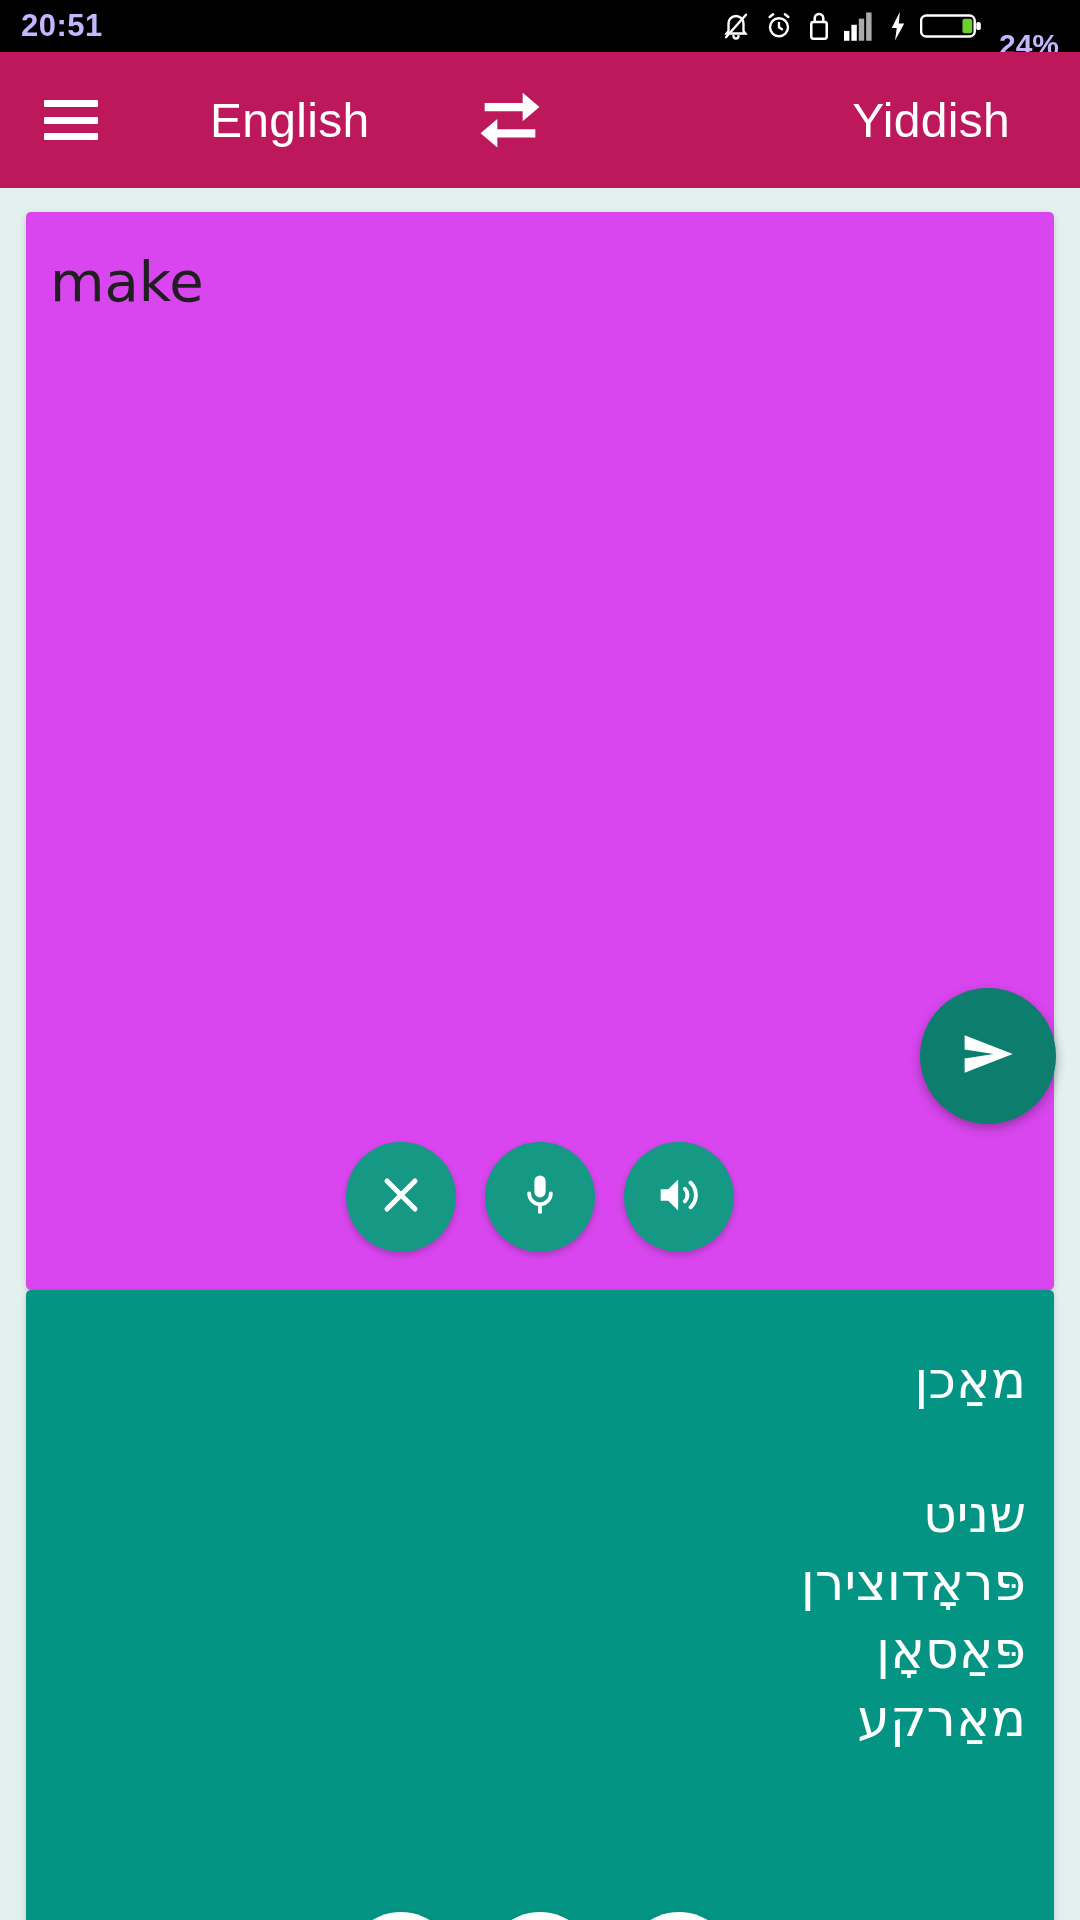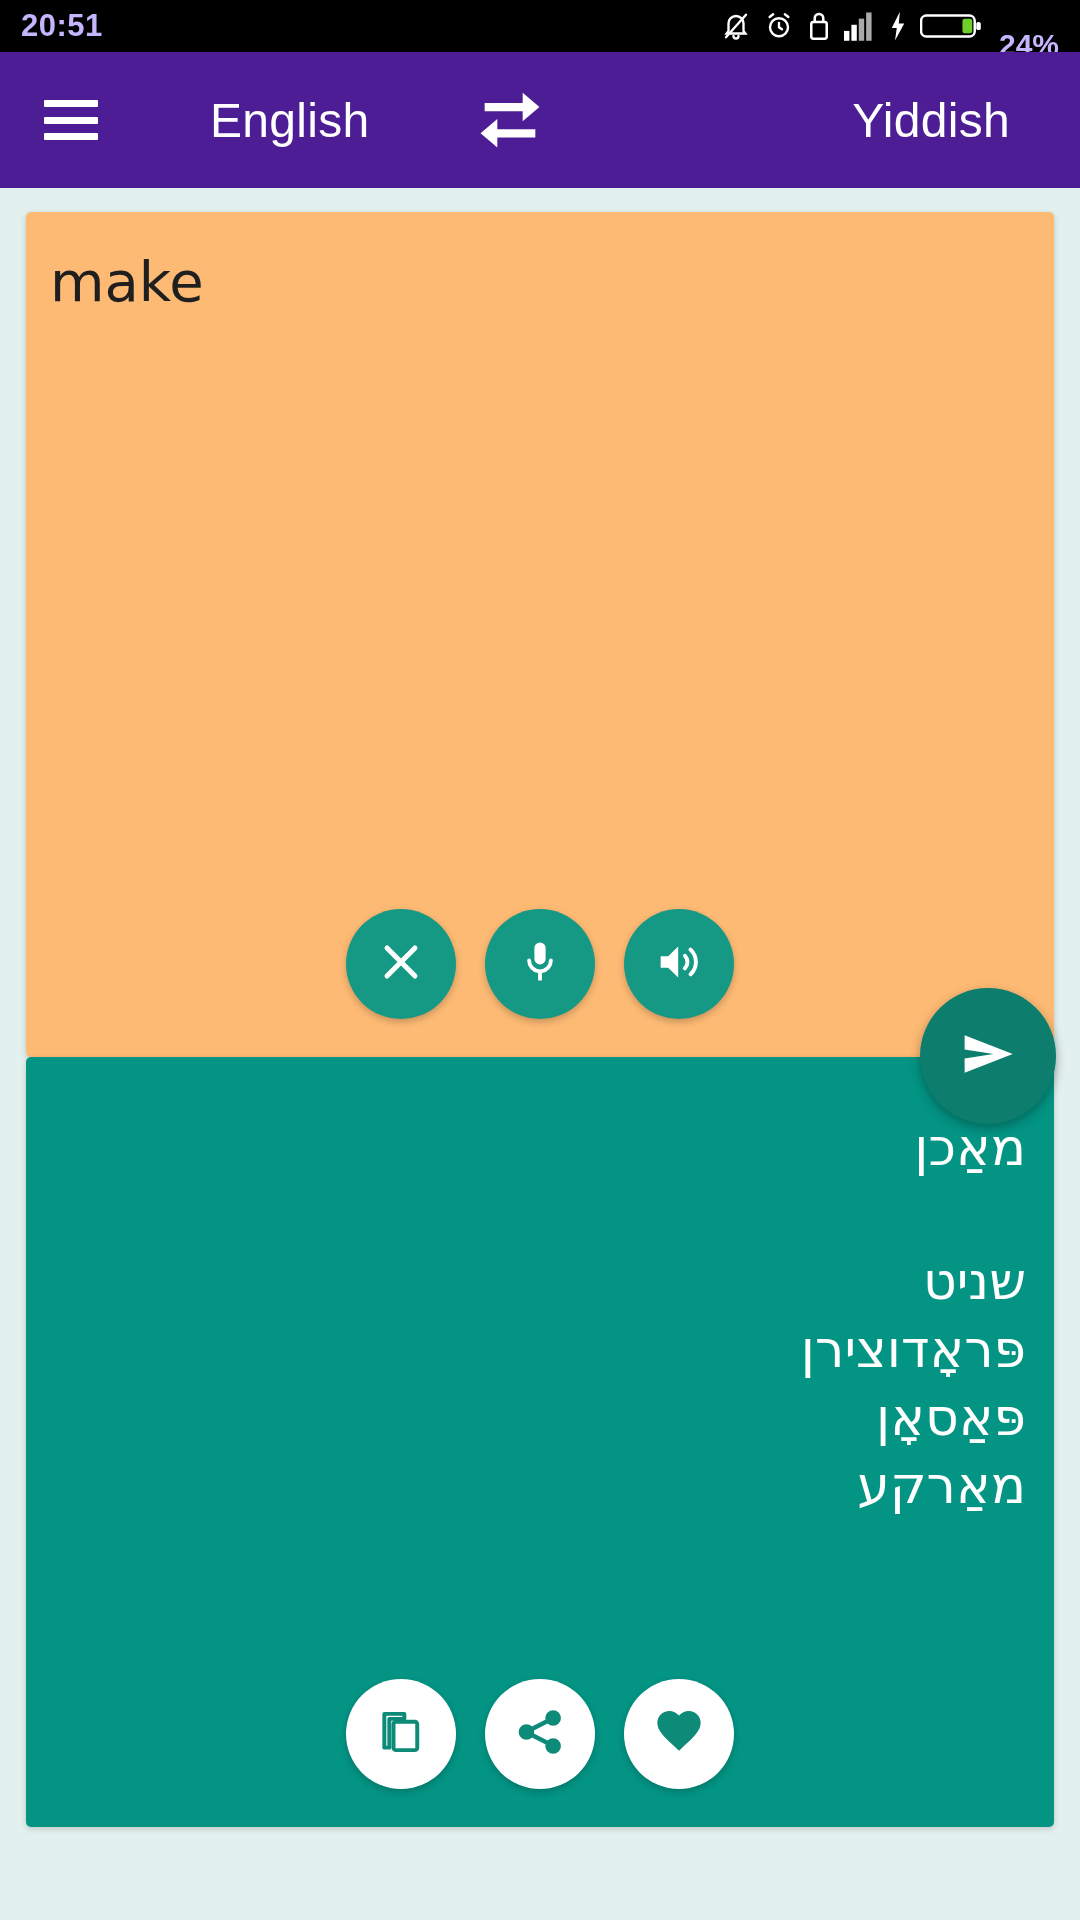--- a/index.html
+++ b/index.html
@@ -28,21 +28,21 @@
     display: flex; align-items: center; gap: 13px;
   }
   .status-right svg { display: block; }
   .status-battery-pct {
     font-size: 30px; font-weight: 700; margin-left: 4px; margin-top: 37px;
   }
 
   
   .appbar {
     height: 136px; width: 100%;
-    background: #4c1d95;
+    background: #be185d;
     display: flex; align-items: center;
     position: relative;
   }
   .hamburger {
     width: 54px; height: 40px;
     margin-left: 44px;
     display: flex; flex-direction: column; justify-content: space-between;
     cursor: pointer;
   }
   .hamburger span {
@@ -71,23 +71,23 @@
     position: relative;
     width: 1080px;
     height: 1732px;
     background: #e2f0ee;
     padding: 24px 26px 0 26px;
   }
 
   
   .input-card {
     position: relative;
-    background: #fdba74;
+    background: #d946ef;
     border-radius: 5px;
-    height: 845px;
+    height: 1078px;
     box-shadow: 0 2px 6px rgba(0,0,0,.16);
     overflow: hidden;
   }
   .input-text {
     position: absolute;
     left: 24px; top: 36px;
     font-size: 56px;
     color: #1f1f1f;
     font-family: "DejaVu Sans", sans-serif;
     line-height: 1.2;

